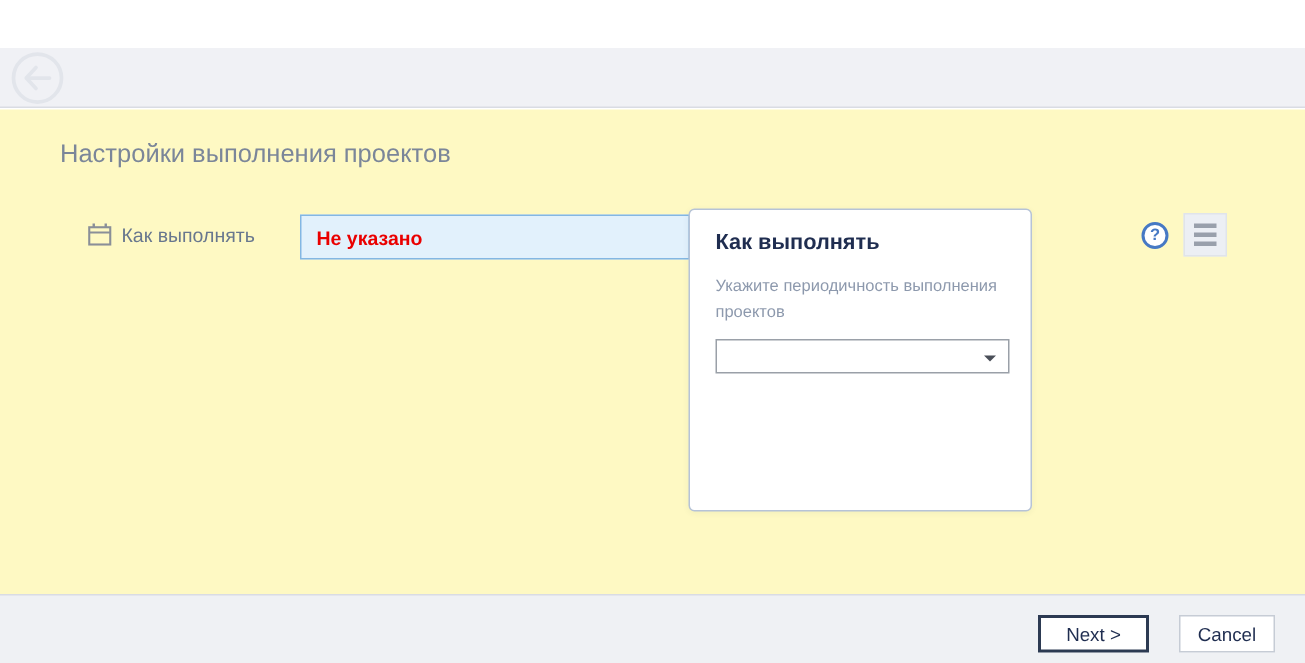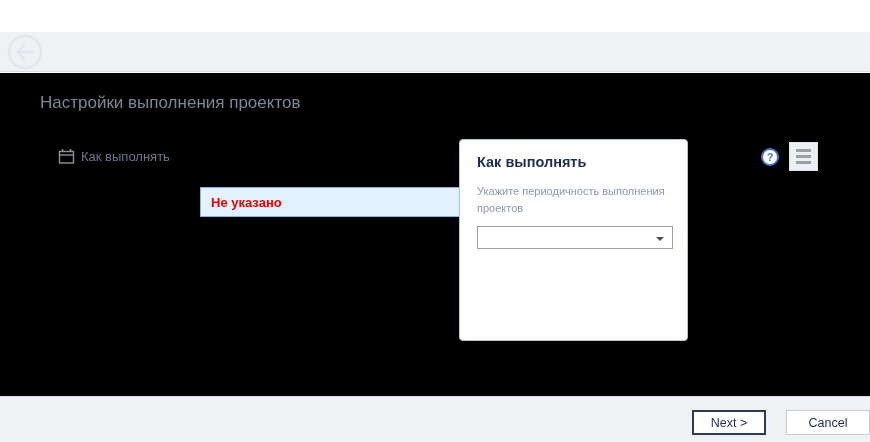--- a/index.html
+++ b/index.html
@@ -34,39 +34,38 @@
   .toolbar {
     position:absolute; left:0; top:32px; width:870px; height:40px;
     background:#f0f1f5; border-bottom:1px solid #d9dce3;
   }
   .back-btn {
     position:absolute; left:7px; top:2px; width:36px; height:36px;
     background:none; border:none; cursor:default;
   }
 
   
-  .content { position:absolute; left:0; top:73px; width:870px; height:323px; background:#000000; }
+  .content { position:absolute; left:0; top:73px; width:870px; height:323px; background:#fef9c3; }
 
   .page-heading {
     position:absolute; left:40px; top:20px;
     font-size:17px; color:#7b8699; font-weight:400;
   }
 
   .setting-row { position:absolute; left:0; top:70px; width:870px; height:30px; }
   .cal-icon { position:absolute; left:58px; top:5px; width:17px; height:17px; }
   .row-label {
     position:absolute; left:81px; top:6px;
     font-size:13px; color:#68778e;
   }
   .row-value-field {
     position:absolute; left:200px; top:0; width:260px; height:30px;
     background:#e2f1fc; border:1px solid #83b7e3;
     display:flex; align-items:center; padding-left:10px;
     cursor:pointer;
-    margin-top:44px;
   }
   .row-value-text { font-size:13px; font-weight:bold; color:#ea0000; }
 
   
   .popup {
     position:absolute; left:459px; top:66px; width:229px; height:202px;
     background:#fff; border:1px solid #b6c3d7; border-radius:4px;
     box-shadow:0 1px 4px rgba(40,60,90,0.06);
     padding:14px 16px 0 17px; z-index:5;
   }
@@ -111,21 +110,21 @@
     position:absolute; left:0; top:396px; width:870px; height:46px;
     background:#eff1f4; border-top:1px solid #d9dce3;
   }
   .btn {
     position:absolute; top:13px; height:25px;
     background:#fff; font-size:12.5px; color:#1f2d50;
     font-family:"Liberation Sans", sans-serif; cursor:pointer;
     display:flex; align-items:center; justify-content:center;
   }
   .btn-next { left:692px; width:74px; border:2px solid #2c3a52; }
-  .btn-cancel { left:786px; width:84px; border:1px solid #c6ccd5; }
+  .btn-cancel { left:786px; width:64px; border:1px solid #c6ccd5; }
 </style>
 </head>
 <body>
 
 <div class="window">
 
 
   <div class="toolbar">
     <button class="back-btn" aria-disabled="true">
       <svg width="36" height="36" viewBox="0 0 36 36">

